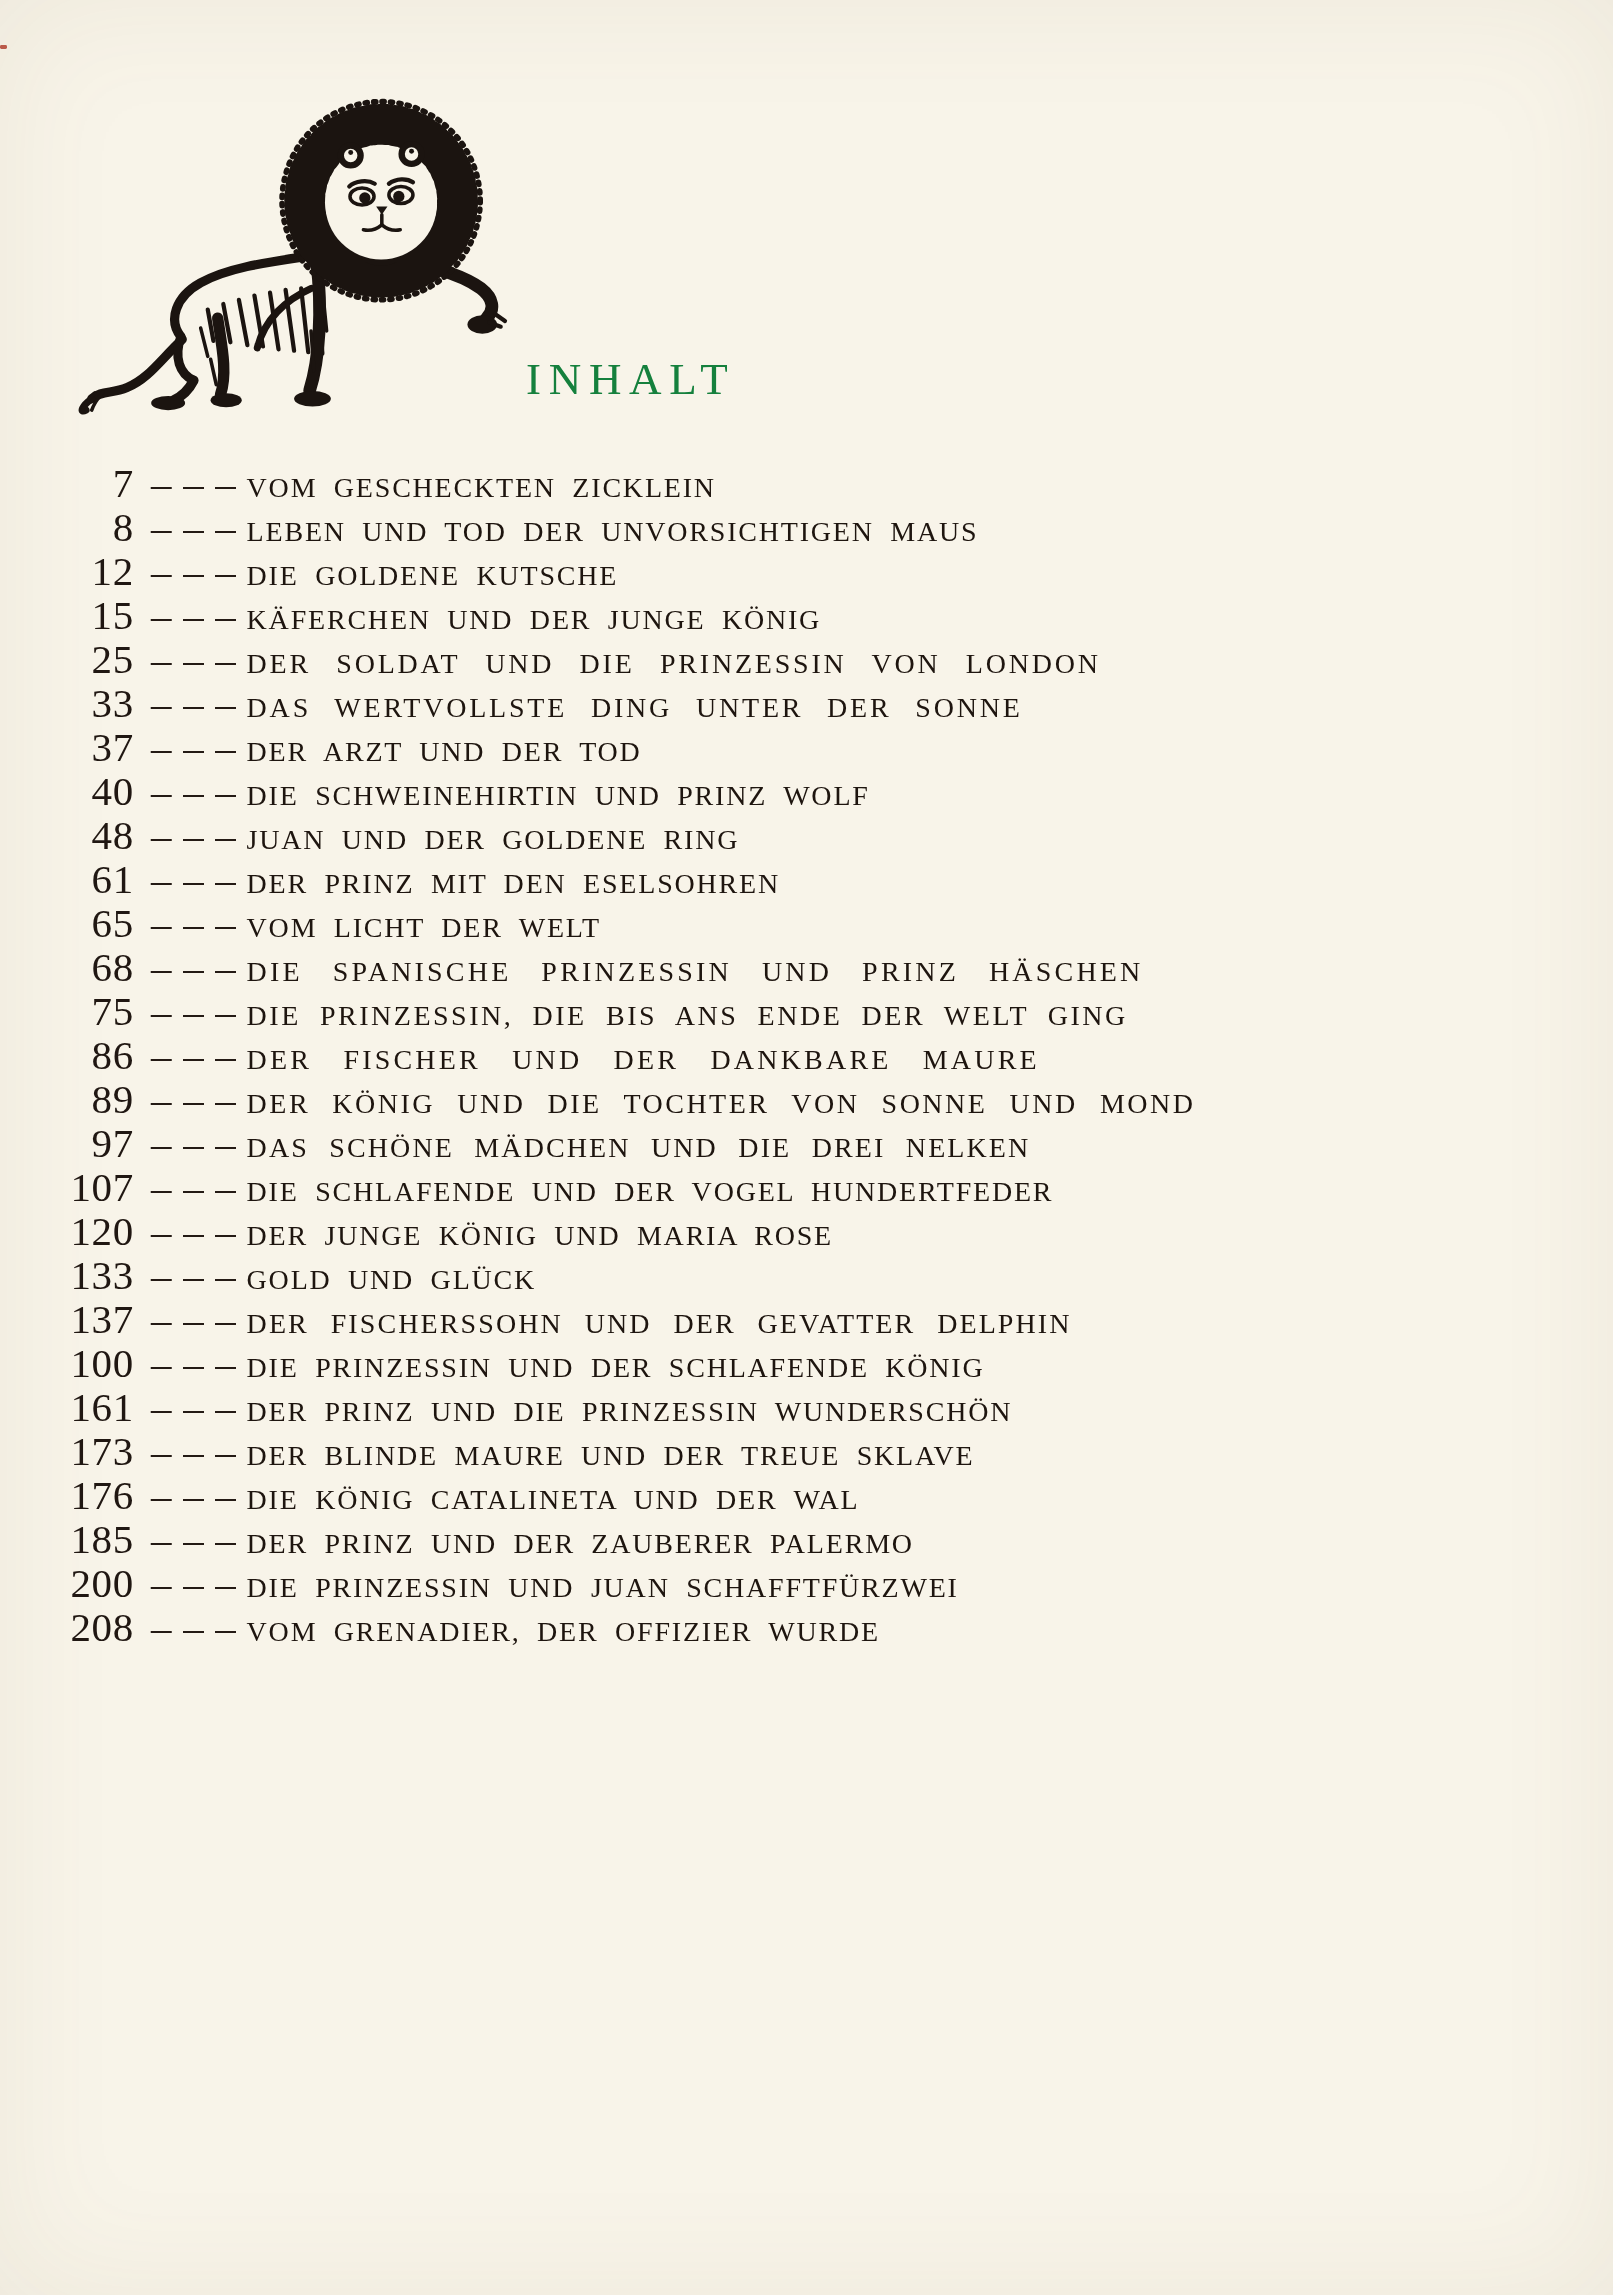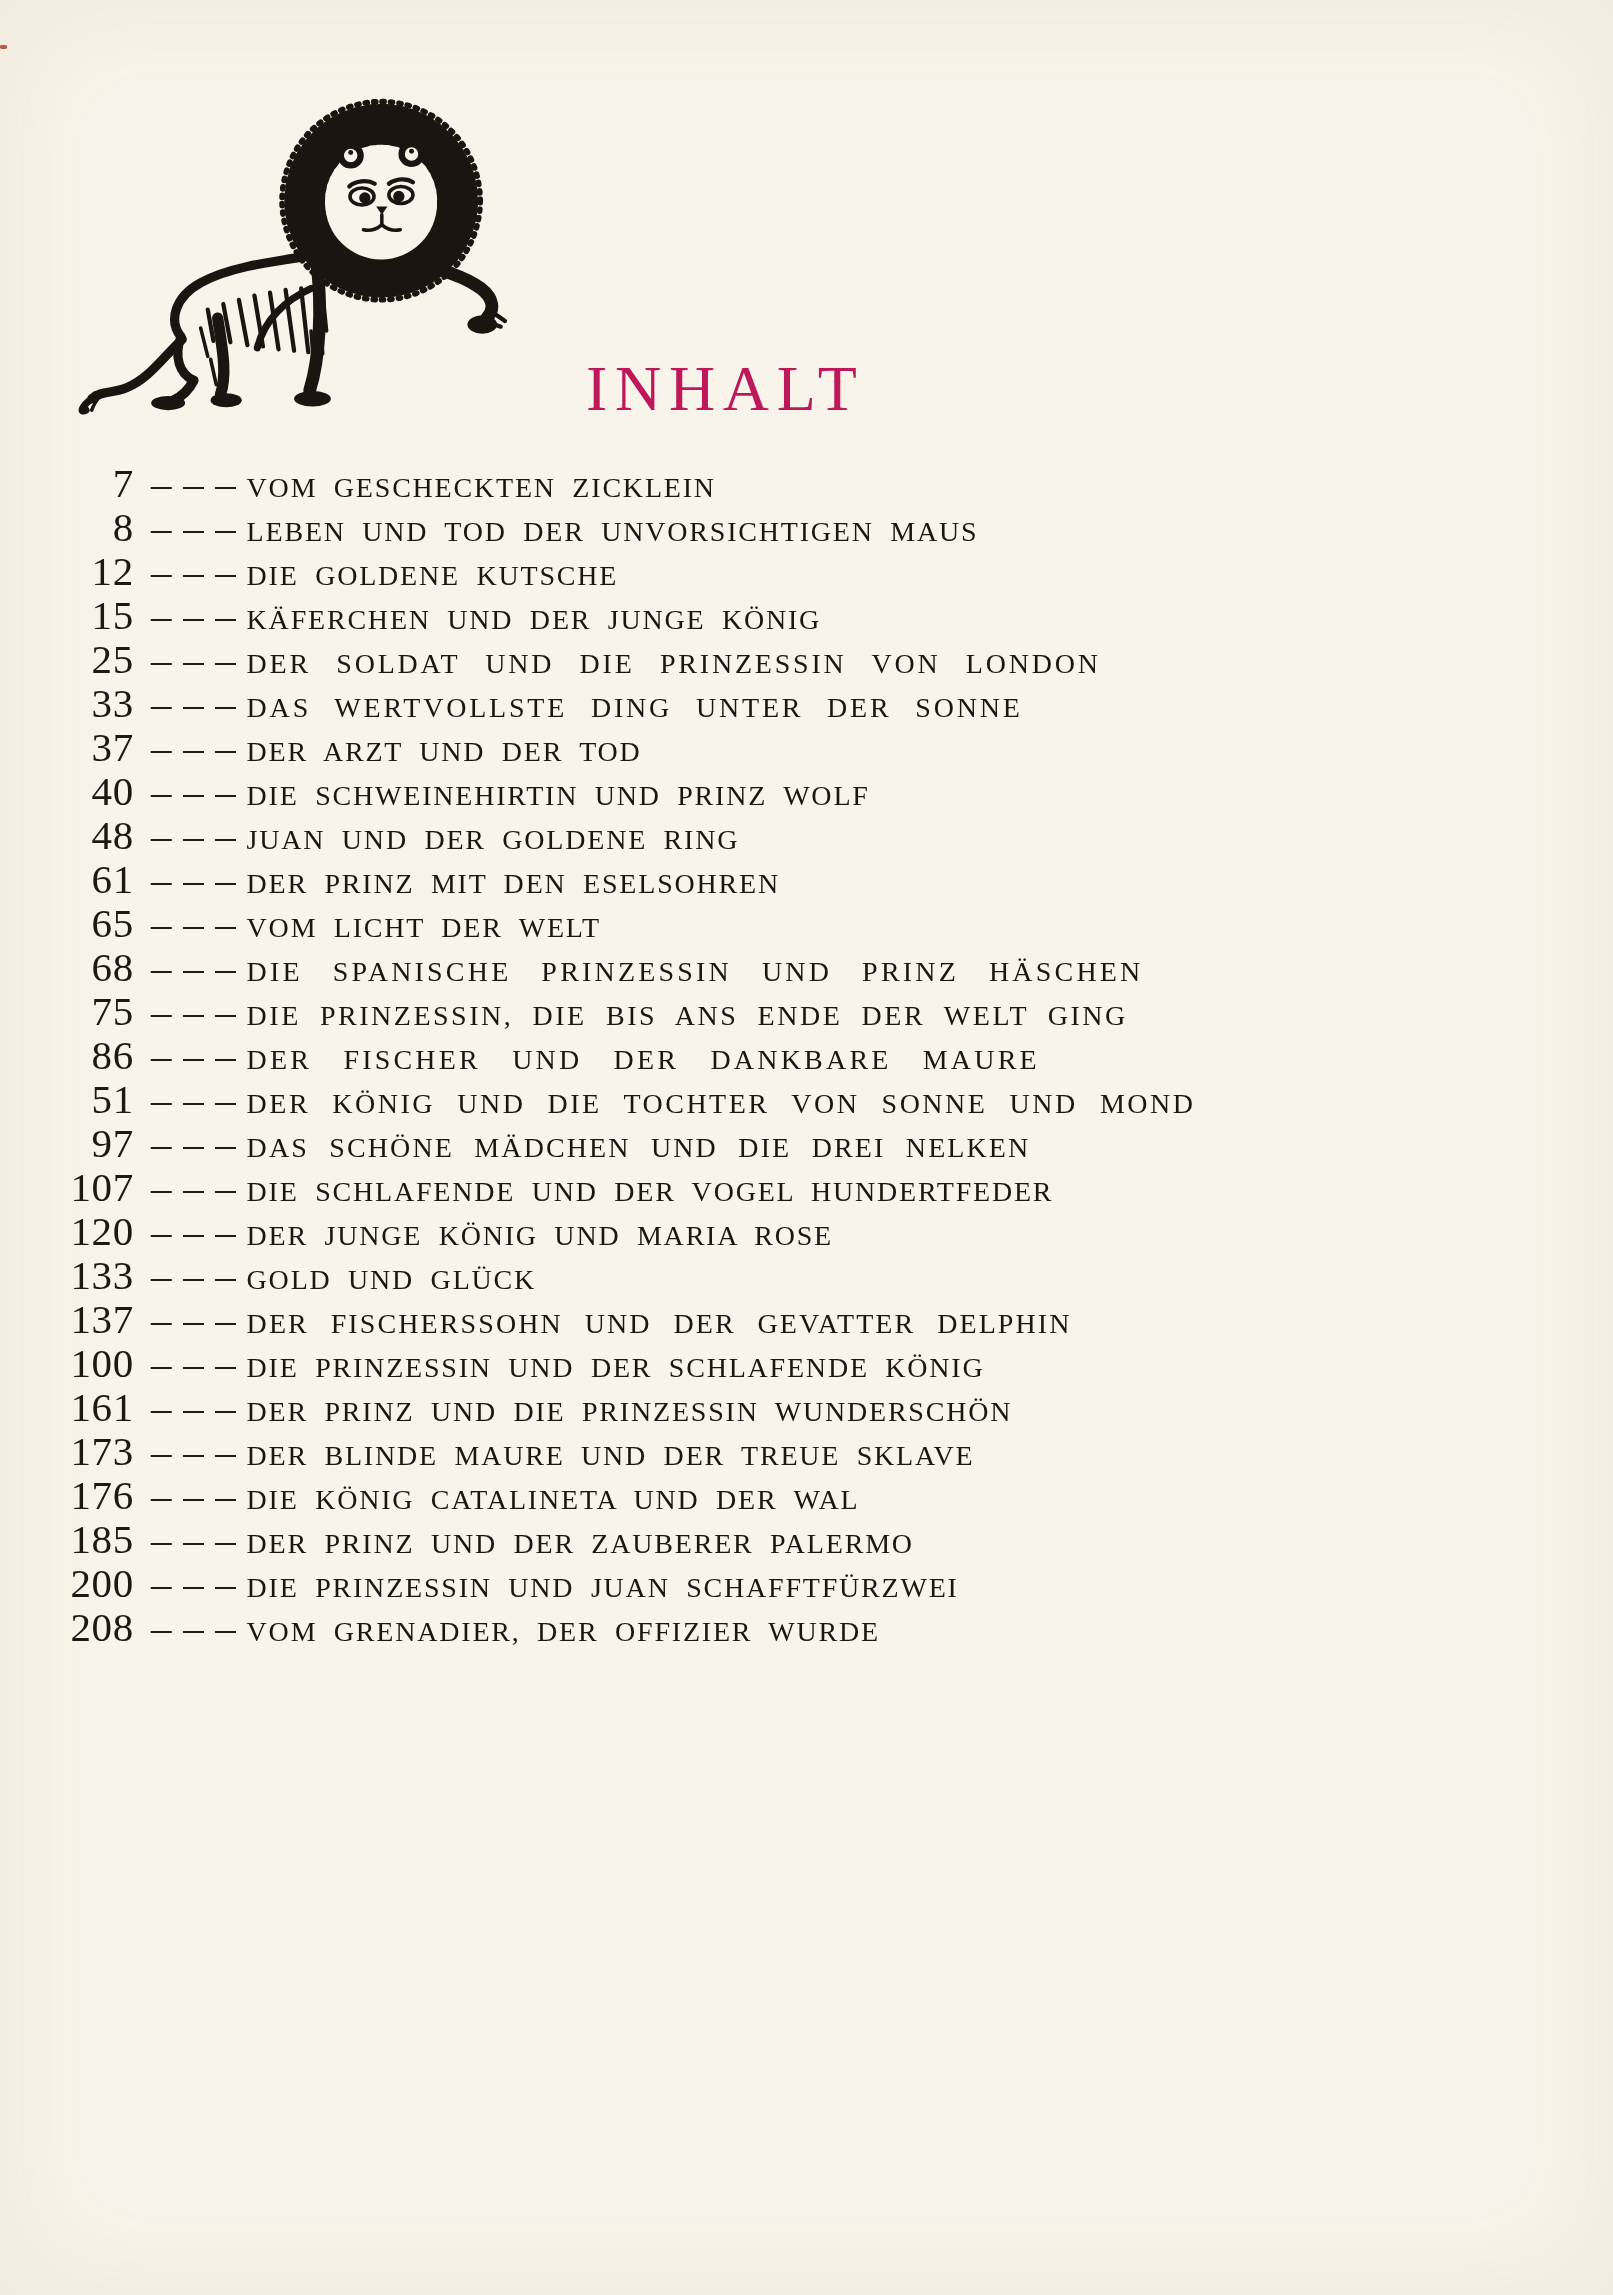--- a/index.html
+++ b/index.html
@@ -16,23 +16,23 @@
     box-shadow:inset 0 0 127px rgba(120,100,60,.08);
   }
   .artifact-red{
     position:absolute;left:0;top:45px;width:7px;height:4.2px;
     background:#b0402f;border-radius:1.4px;opacity:.85;
   }
   .lion{
     position:absolute;left:62px;top:76px;width:467px;height:340px;
   }
   .page-title{
-    position:absolute;left:586px;top:357px;
-    font-size:64px;line-height:1;letter-spacing:7.7px;
-    font-weight:500;color:#be185d;white-space:nowrap;
+    position:absolute;left:526px;top:357px;
+    font-size:45px;line-height:1;letter-spacing:7.7px;
+    font-weight:500;color:#15803d;white-space:nowrap;
   }
   .toc{
     position:absolute;left:0;top:459px;width:1614px;
   }
   .row{
     display:flex;align-items:baseline;
     height:44px;
   }
   .n{
     width:134px;text-align:right;
@@ -195,21 +195,21 @@
     <span class="n">75</span>
     <span class="d">– – –</span>
     <span class="t">DIE PRINZESSIN, DIE BIS ANS ENDE DER WELT GING</span>
   </div>
     <div class="row">
     <span class="n">86</span>
     <span class="d">– – –</span>
     <span class="t">DER FISCHER UND DER DANKBARE MAURE</span>
   </div>
     <div class="row">
-    <span class="n">51</span>
+    <span class="n">89</span>
     <span class="d">– – –</span>
     <span class="t">DER KÖNIG UND DIE TOCHTER VON SONNE UND MOND</span>
   </div>
     <div class="row">
     <span class="n">97</span>
     <span class="d">– – –</span>
     <span class="t">DAS SCHÖNE MÄDCHEN UND DIE DREI NELKEN</span>
   </div>
     <div class="row">
     <span class="n">107</span>

